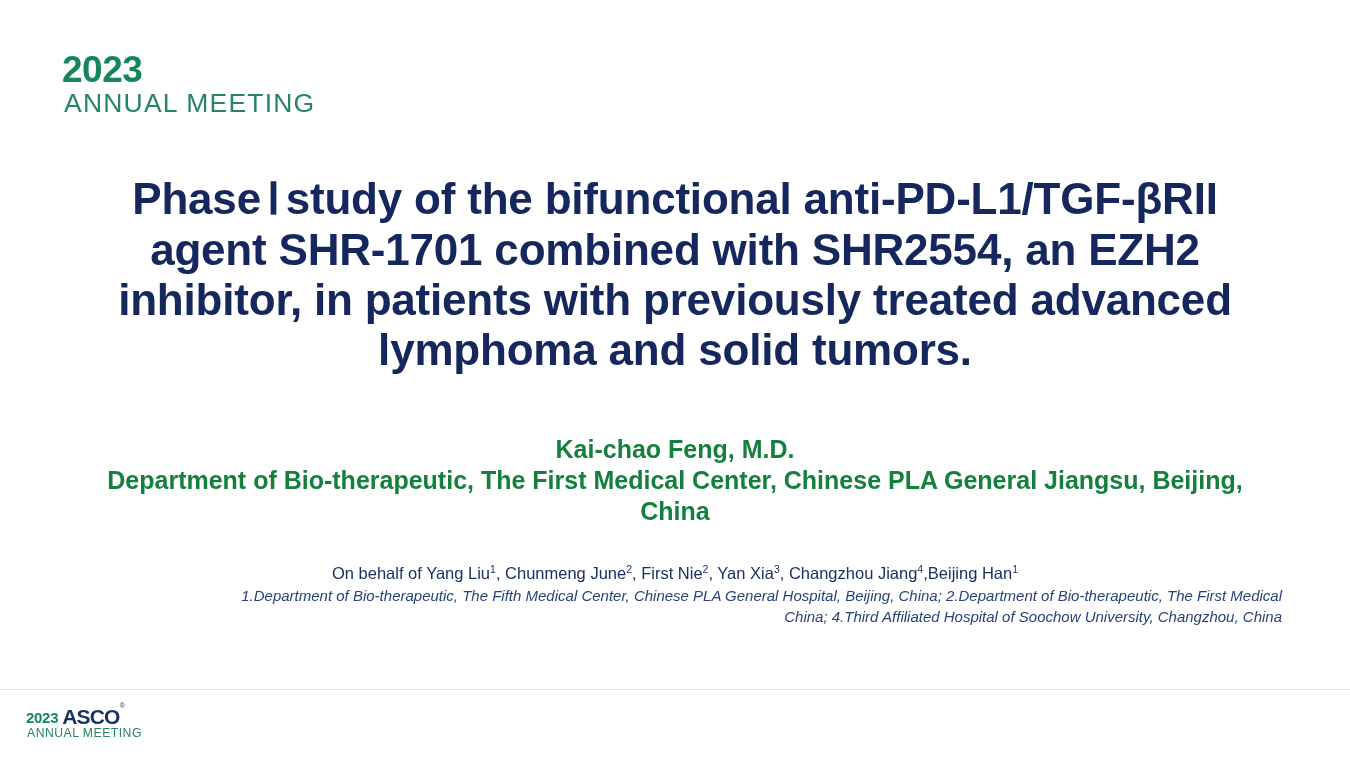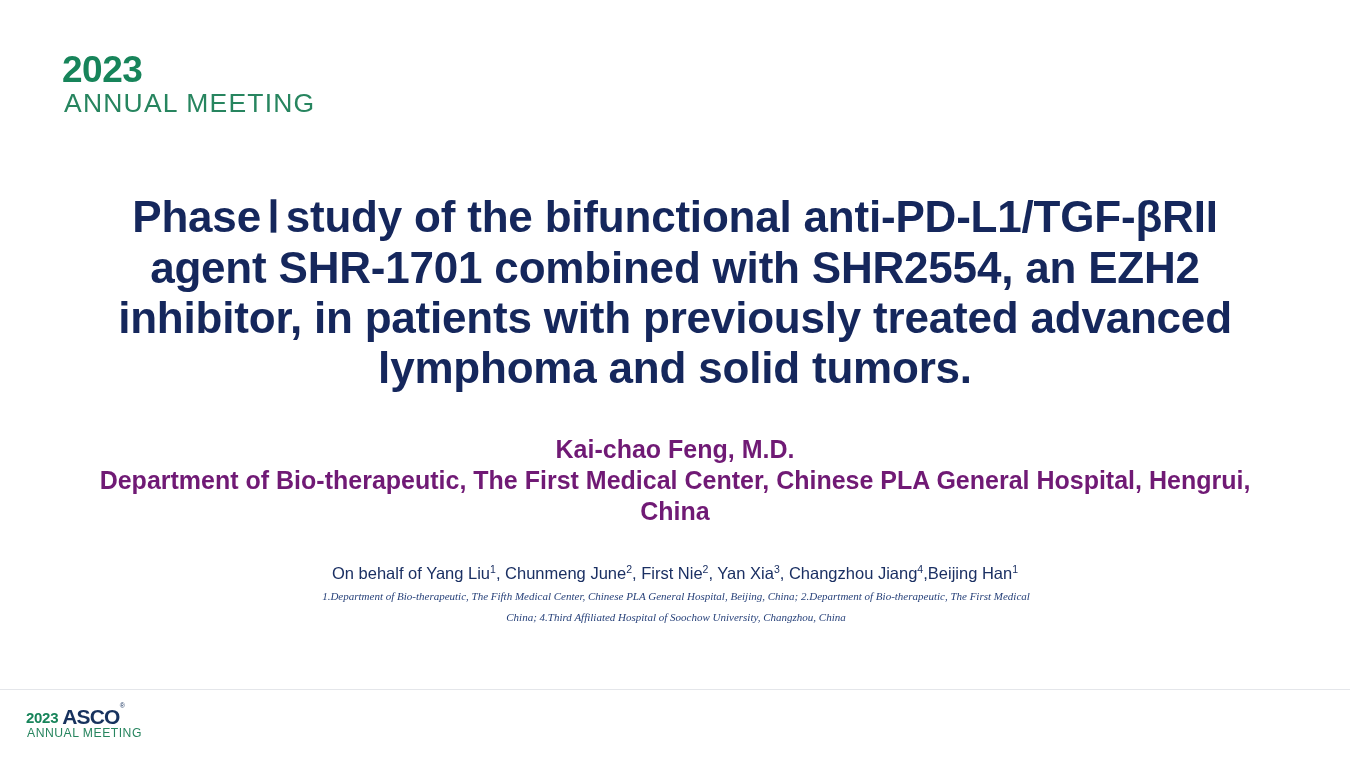--- a/index.html
+++ b/index.html
@@ -59,21 +59,21 @@
     letter-spacing: 1.2px;
     line-height: 1.05;
     margin-top: 1px;
     padding-left: 2px;
   }
 
   
   .title-block {
     position: absolute;
     left: 95px;
-    top: 192px;
+    top: 174px;
     width: 1160px;
     text-align: center;
     color: #15275c;
     font-size: 44px;
     font-weight: bold;
     line-height: 50px;
     letter-spacing: -0.2px;
   }
   .title-block .rn {
     font-family: "Liberation Serif", serif;
@@ -81,21 +81,21 @@
     padding: 0 6px;
   }
 
   
   .presenter-block {
     position: absolute;
     left: 75px;
     top: 434px;
     width: 1200px;
     text-align: center;
-    color: #701a75;
+    color: #15803d;
     font-size: 25px;
     font-weight: bold;
     line-height: 31px;
     letter-spacing: 0px;
   }
 
   
   .authors-line {
     position: absolute;
     left: 75px;
@@ -111,26 +111,25 @@
     vertical-align: super;
     line-height: 0;
   }
 
   
   .affil-block {
     position: absolute;
     left: 70px;
     top: 586px;
     width: 1212px;
-    text-align: center;
+    text-align: right;
     color: #28427a;
-    font-size: 11px;
+    font-size: 15px;
     font-style: italic;
     line-height: 20.5px;
-    font-family: Liberation Serif, serif;
   }
 
   
   .footer-divider {
     position: absolute;
     left: 0;
     top: 689px;
     width: 1350px;
     height: 1px;
     background: #e4e6ea;
@@ -199,21 +198,21 @@
 
 <div class="title-block">
   <span>Phase</span><span class="rn">Ⅰ</span><span>study of the bifunctional anti-PD-L1/TGF-βRII</span>
   <span>agent SHR-1701 combined with SHR2554, an EZH2</span>
   <span>inhibitor, in patients with previously treated advanced</span>
   <span>lymphoma and solid tumors.</span>
 </div>
 
 <div class="presenter-block">
   <div>Kai-chao Feng, M.D.</div>
-  <div>Department of Bio-therapeutic, The First Medical Center, Chinese PLA General Hospital, Hengrui, China</div>
+  <div>Department of Bio-therapeutic, The First Medical Center, Chinese PLA General Jiangsu, Beijing, China</div>
 </div>
 
 <div class="authors-line" id="authors-line"><span>On behalf of Yang Liu</span><sup>1</sup><span>, </span><span>Chunmeng June</span><sup>2</sup><span>, </span><span>First Nie</span><sup>2</sup><span>, </span><span>Yan Xia</span><sup>3</sup><span>,  </span><span>Changzhou Jiang</span><sup>4</sup><span>,</span><span>Beijing Han</span><sup>1</sup></div>
 
 <div class="affil-block">
   <div>1.Department of Bio-therapeutic, The Fifth Medical Center, Chinese PLA General Hospital, Beijing, China; 2.Department of Bio-therapeutic, The First Medical</div>
   <div>China; 4.Third Affiliated Hospital of Soochow University, Changzhou, China</div>
 </div>
 
 <div class="footer-divider"></div>

